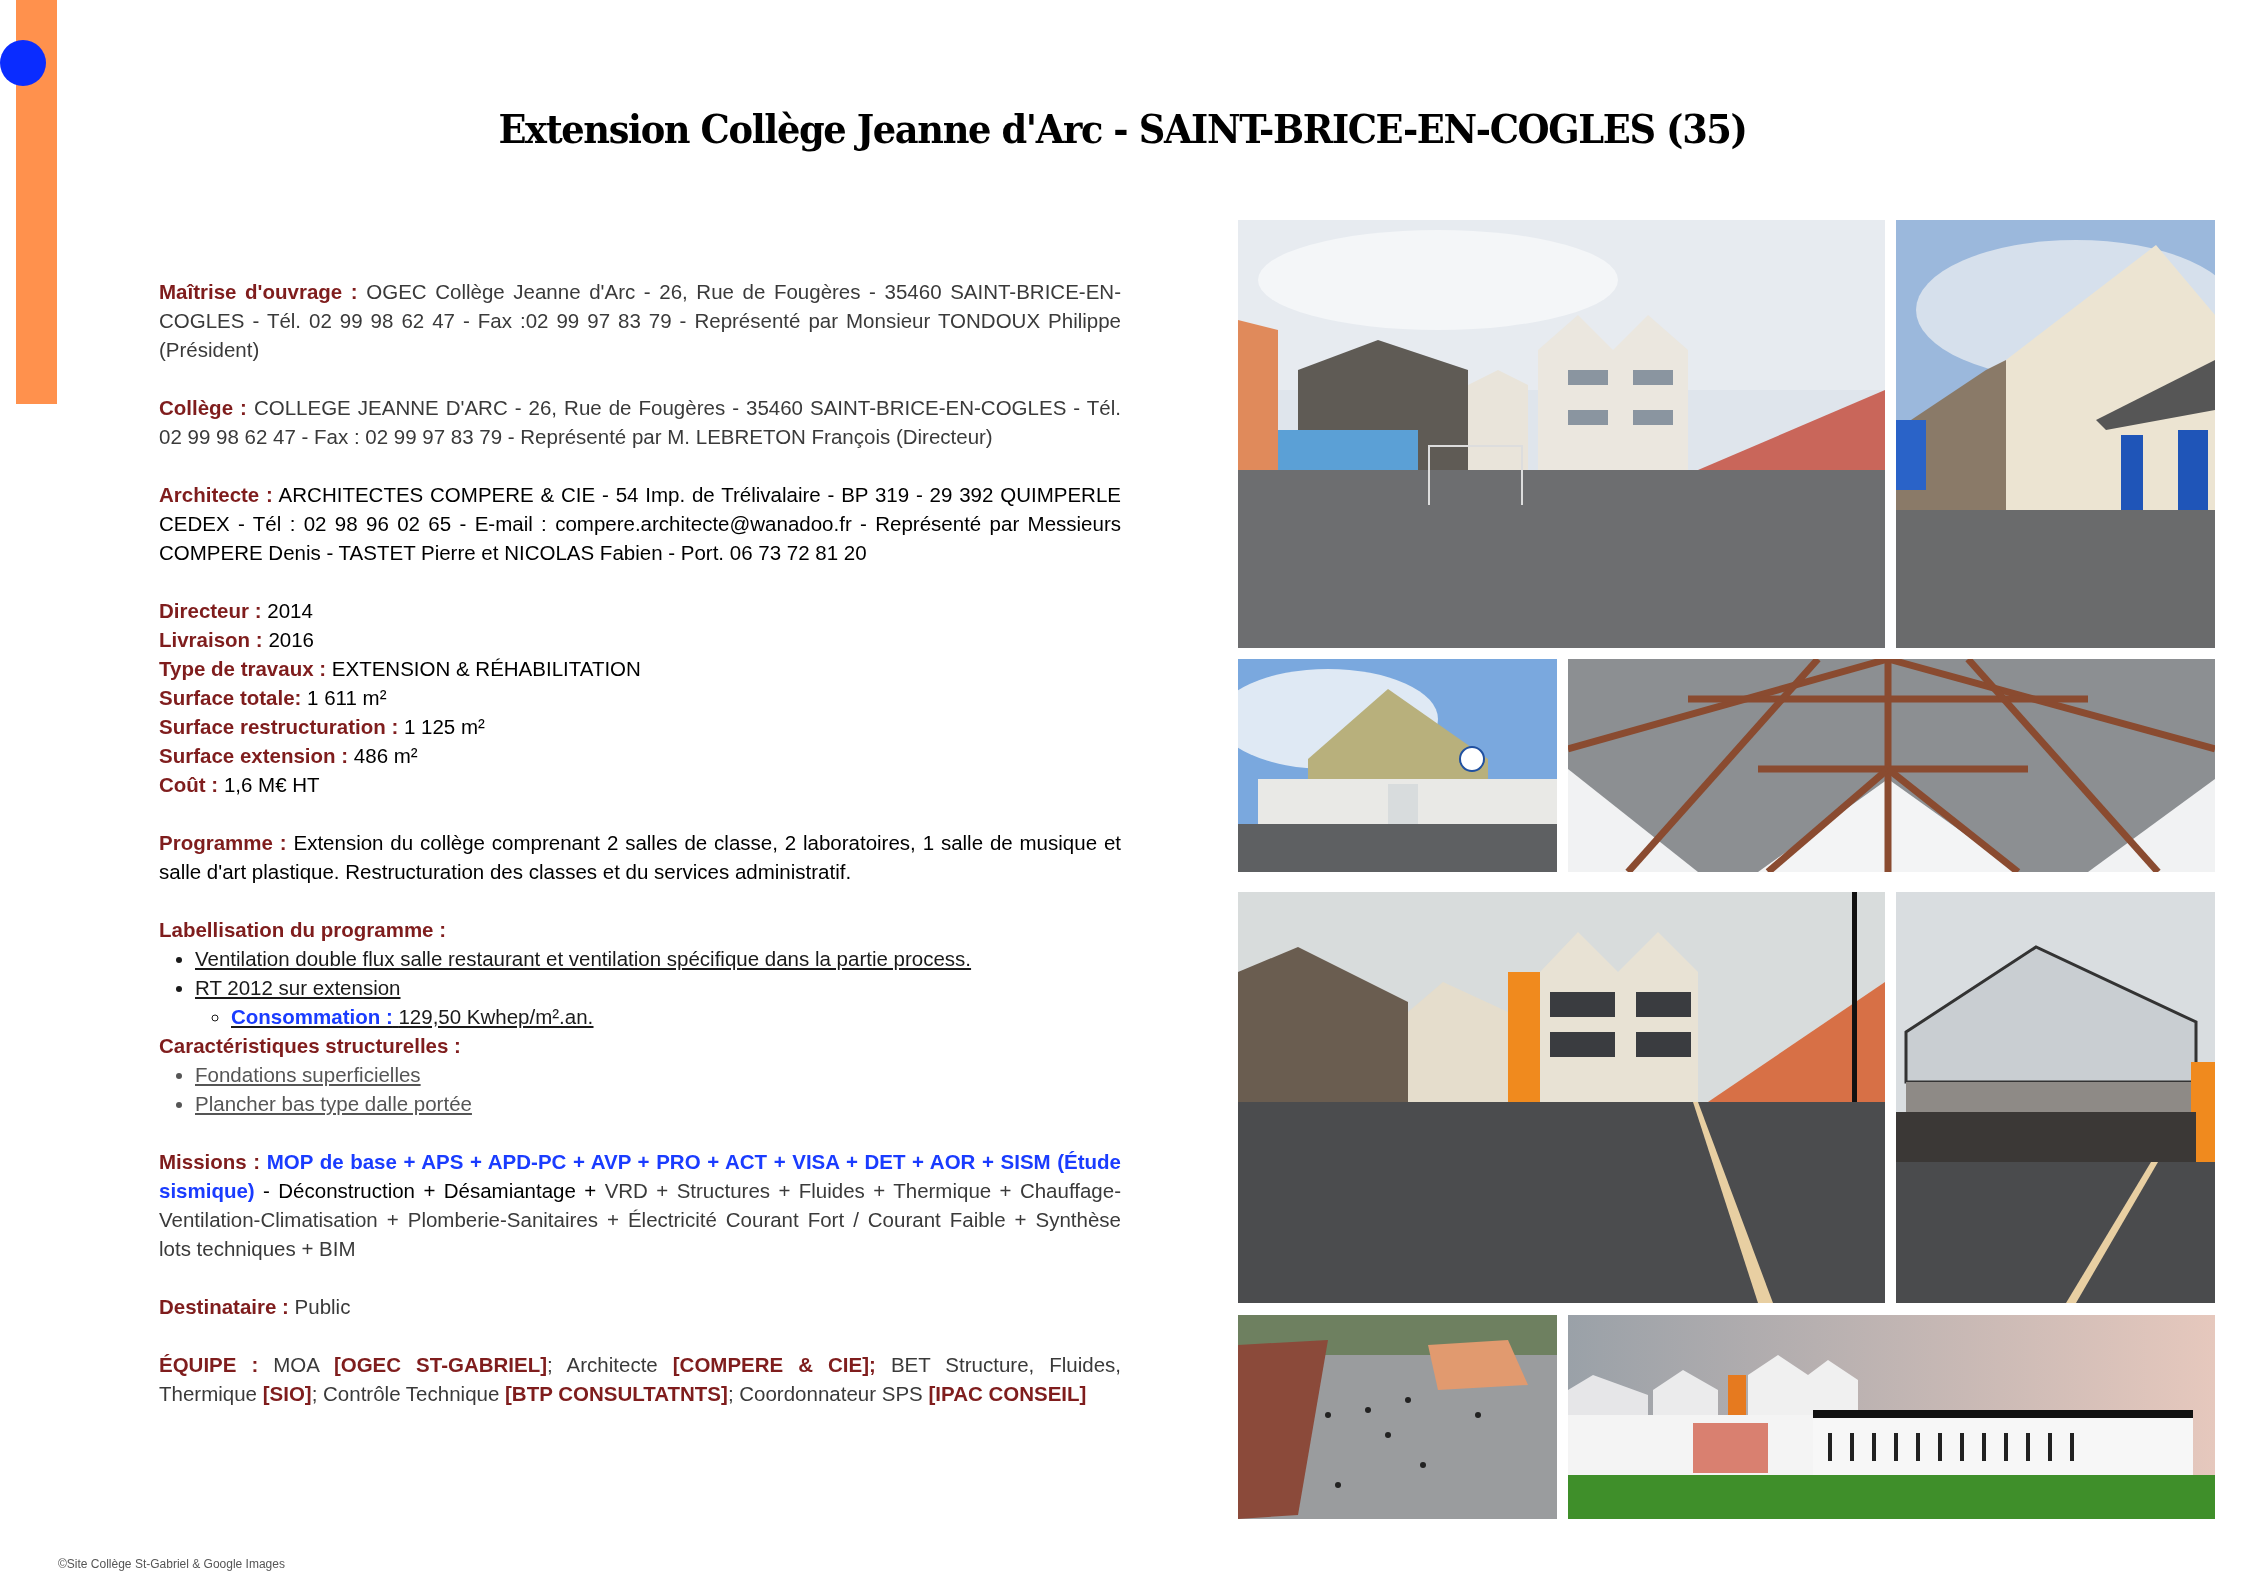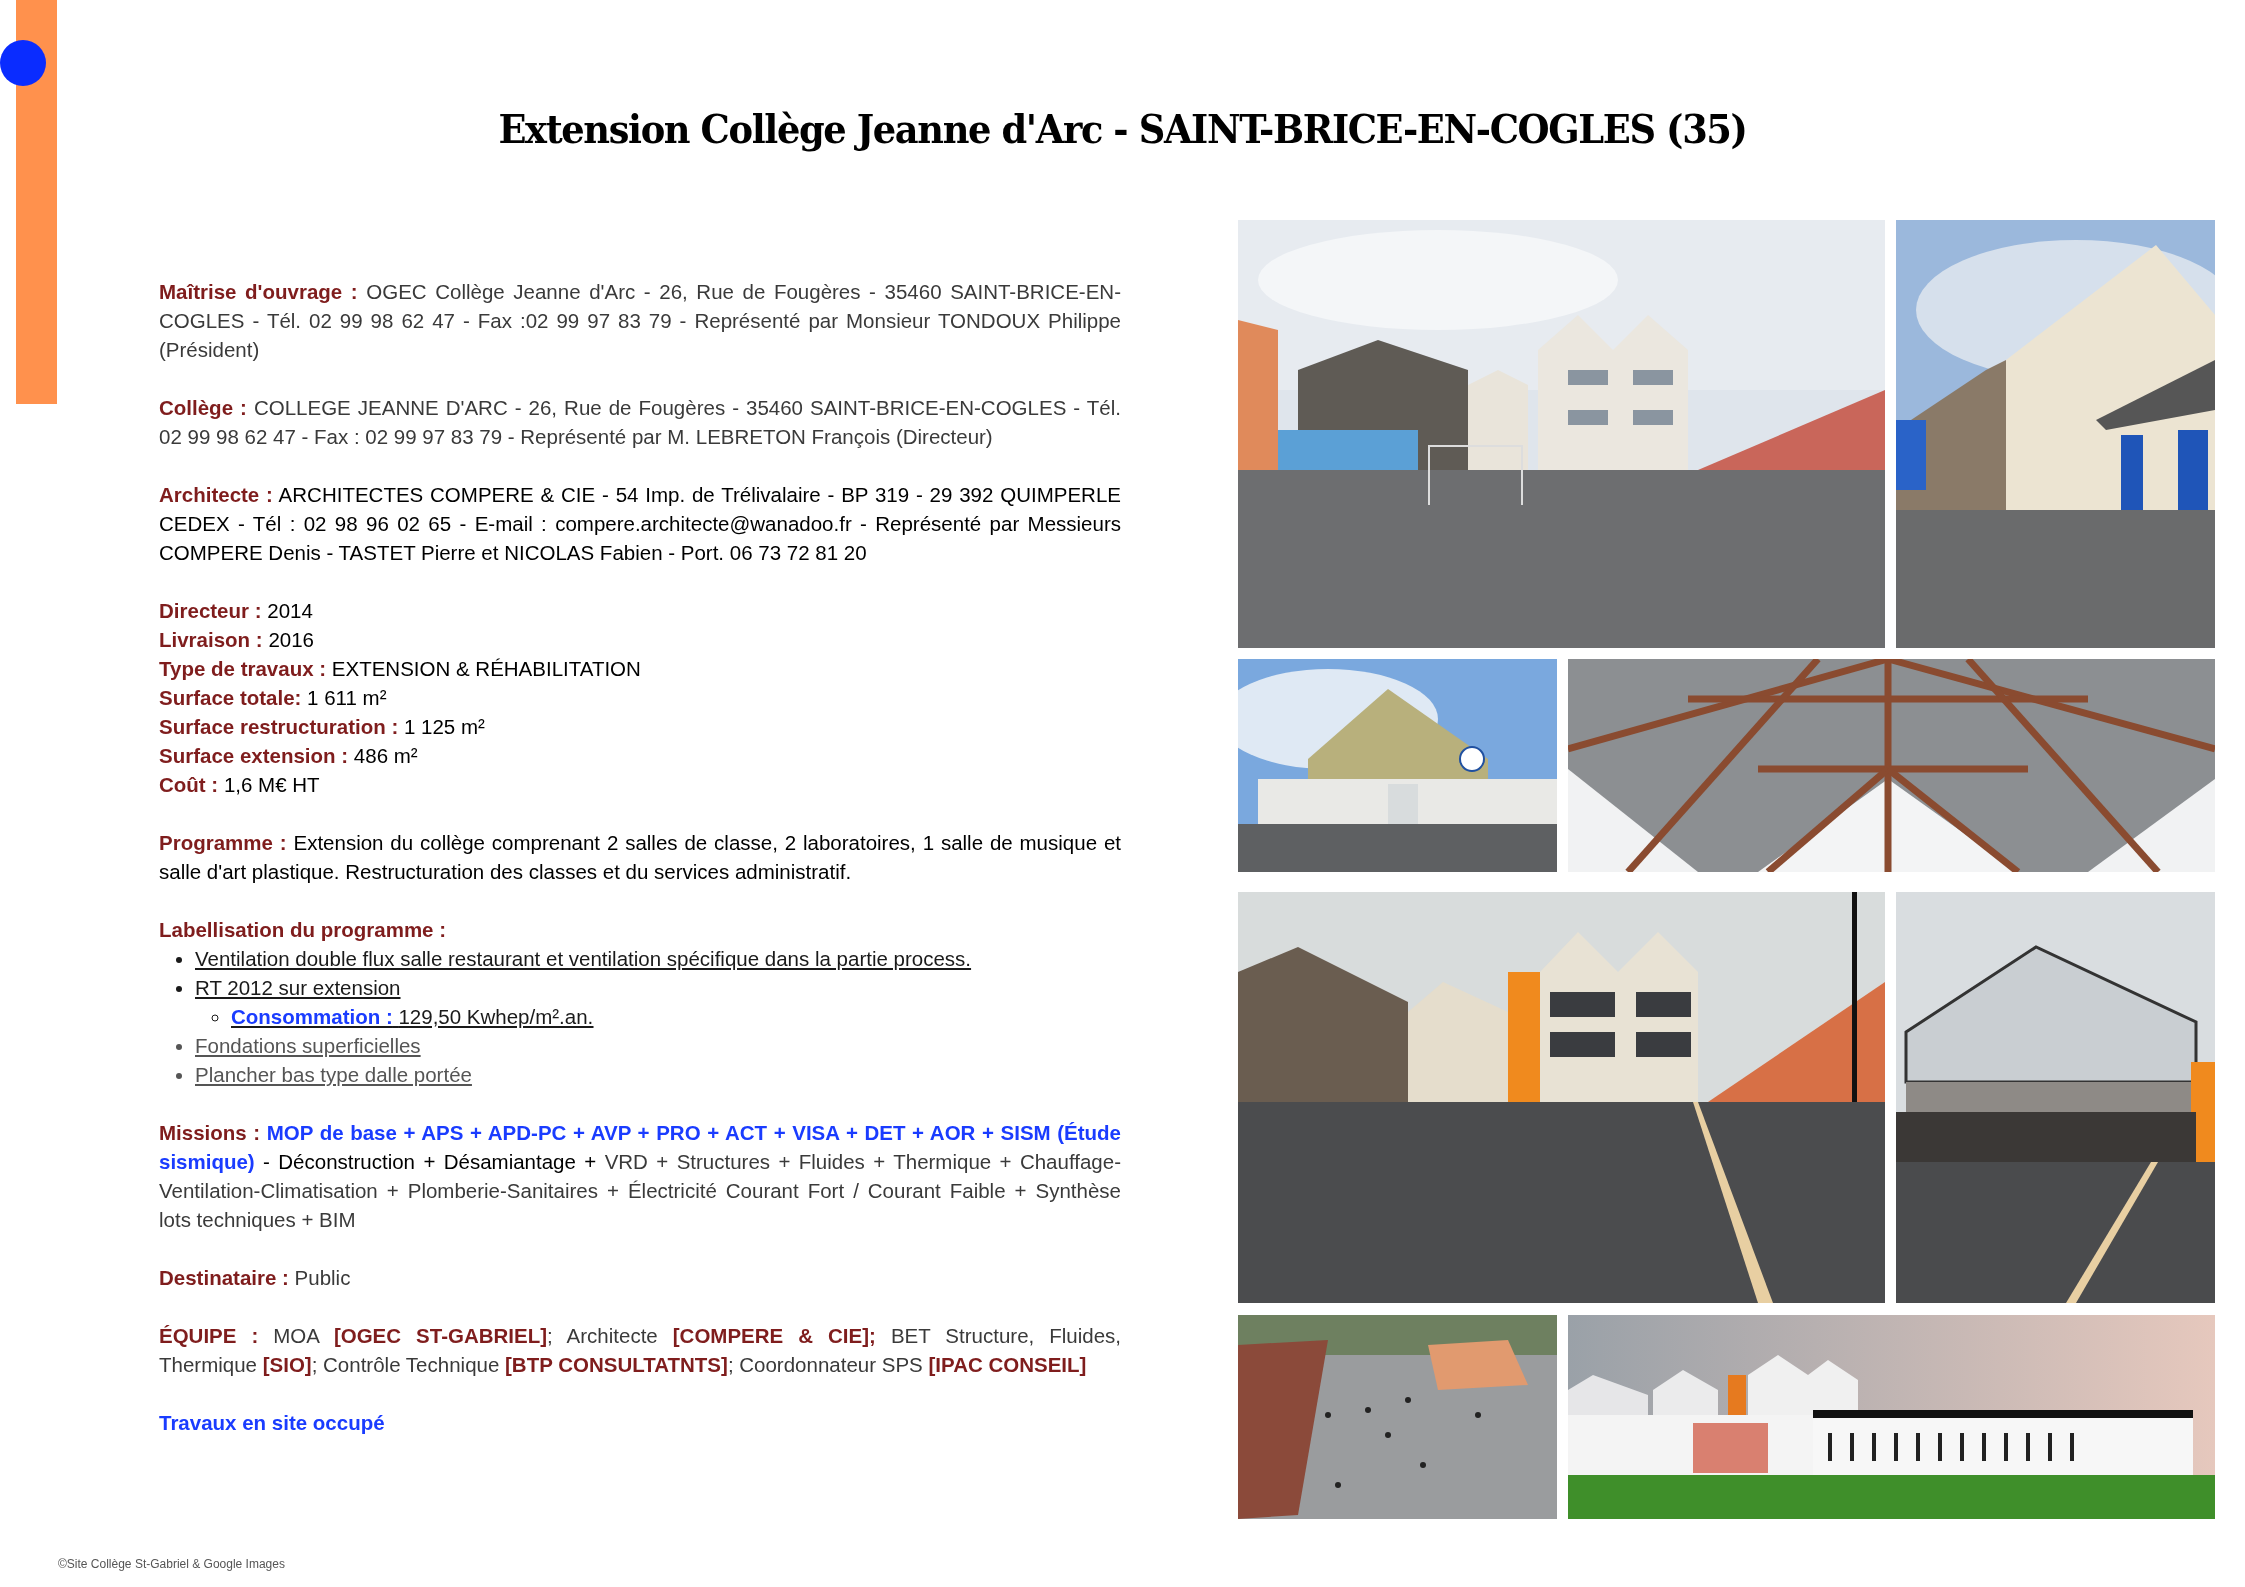--- a/index.html
+++ b/index.html
@@ -55,33 +55,33 @@
     <ul>
       <li>Ventilation double flux salle restaurant et ventilation spécifique dans la partie process.</li>
       <li><span>RT 2012 sur extension</span>
         <ul>
             <li><span class="blue">Consommation :</span> <span>129,50 Kwhep/m².an.</span></li>
           </ul>
       </li>
     </ul>
   </div>
   <div class="block">
+    <div class="lbl">Caractéristiques structurelles :</div>
     <ul class="light">
       <li>Fondations superficielles</li>
       <li>Plancher bas type dalle portée</li>
     </ul>
   </div>
 
   <p><span class="lbl">Missions :</span> <span class="blue">MOP de base + APS + APD-PC + AVP + PRO + ACT + VISA + DET + AOR + SISM (Étude sismique)</span> <span class="dark">- Déconstruction + Désamiantage +</span> <span>VRD + Structures + Fluides + Thermique + Chauffage-Ventilation-Climatisation + Plomberie-Sanitaires + Électricité Courant Fort / Courant Faible + Synthèse lots techniques + BIM</span></p>
 
   <p><span class="lbl">Destinataire :</span> <span>Public</span></p>
 
   <p><span class="lbl">ÉQUIPE :</span> <span>MOA</span> <span class="lbl">[OGEC ST-GABRIEL]</span><span>; Architecte</span> <span class="lbl">[COMPERE &amp; CIE];</span> <span>BET Structure, Fluides, Thermique</span> <span class="lbl">[SIO]</span><span>; Contrôle Technique</span> <span class="lbl">[BTP CONSULTATNTS]</span><span>; Coordonnateur SPS</span> <span class="lbl">[IPAC CONSEIL]</span></p>
 
-  <p class="tight"><span class="blue">Travaux en site occupé</span></p>
 </div>
 
 <div class="photo" style="left:1238px;top:220px;width:647px;height:428px;">
   <svg viewBox="0 0 647 428" preserveAspectRatio="none">
     <rect width="647" height="428" fill="#dfe5ec"></rect>
     <rect y="0" width="647" height="170" fill="#e7ebf0"></rect>
     <ellipse cx="200" cy="60" rx="180" ry="50" fill="#f4f6f8"></ellipse>
     <polygon points="60,150 140,120 230,150 230,270 60,270" fill="#5f5b55"></polygon>
     <polygon points="230,165 260,150 290,165 290,270 230,270" fill="#e9e4da"></polygon>
     <polygon points="300,130 340,95 375,130 410,95 450,130 450,250 300,250" fill="#ebe7df"></polygon>

